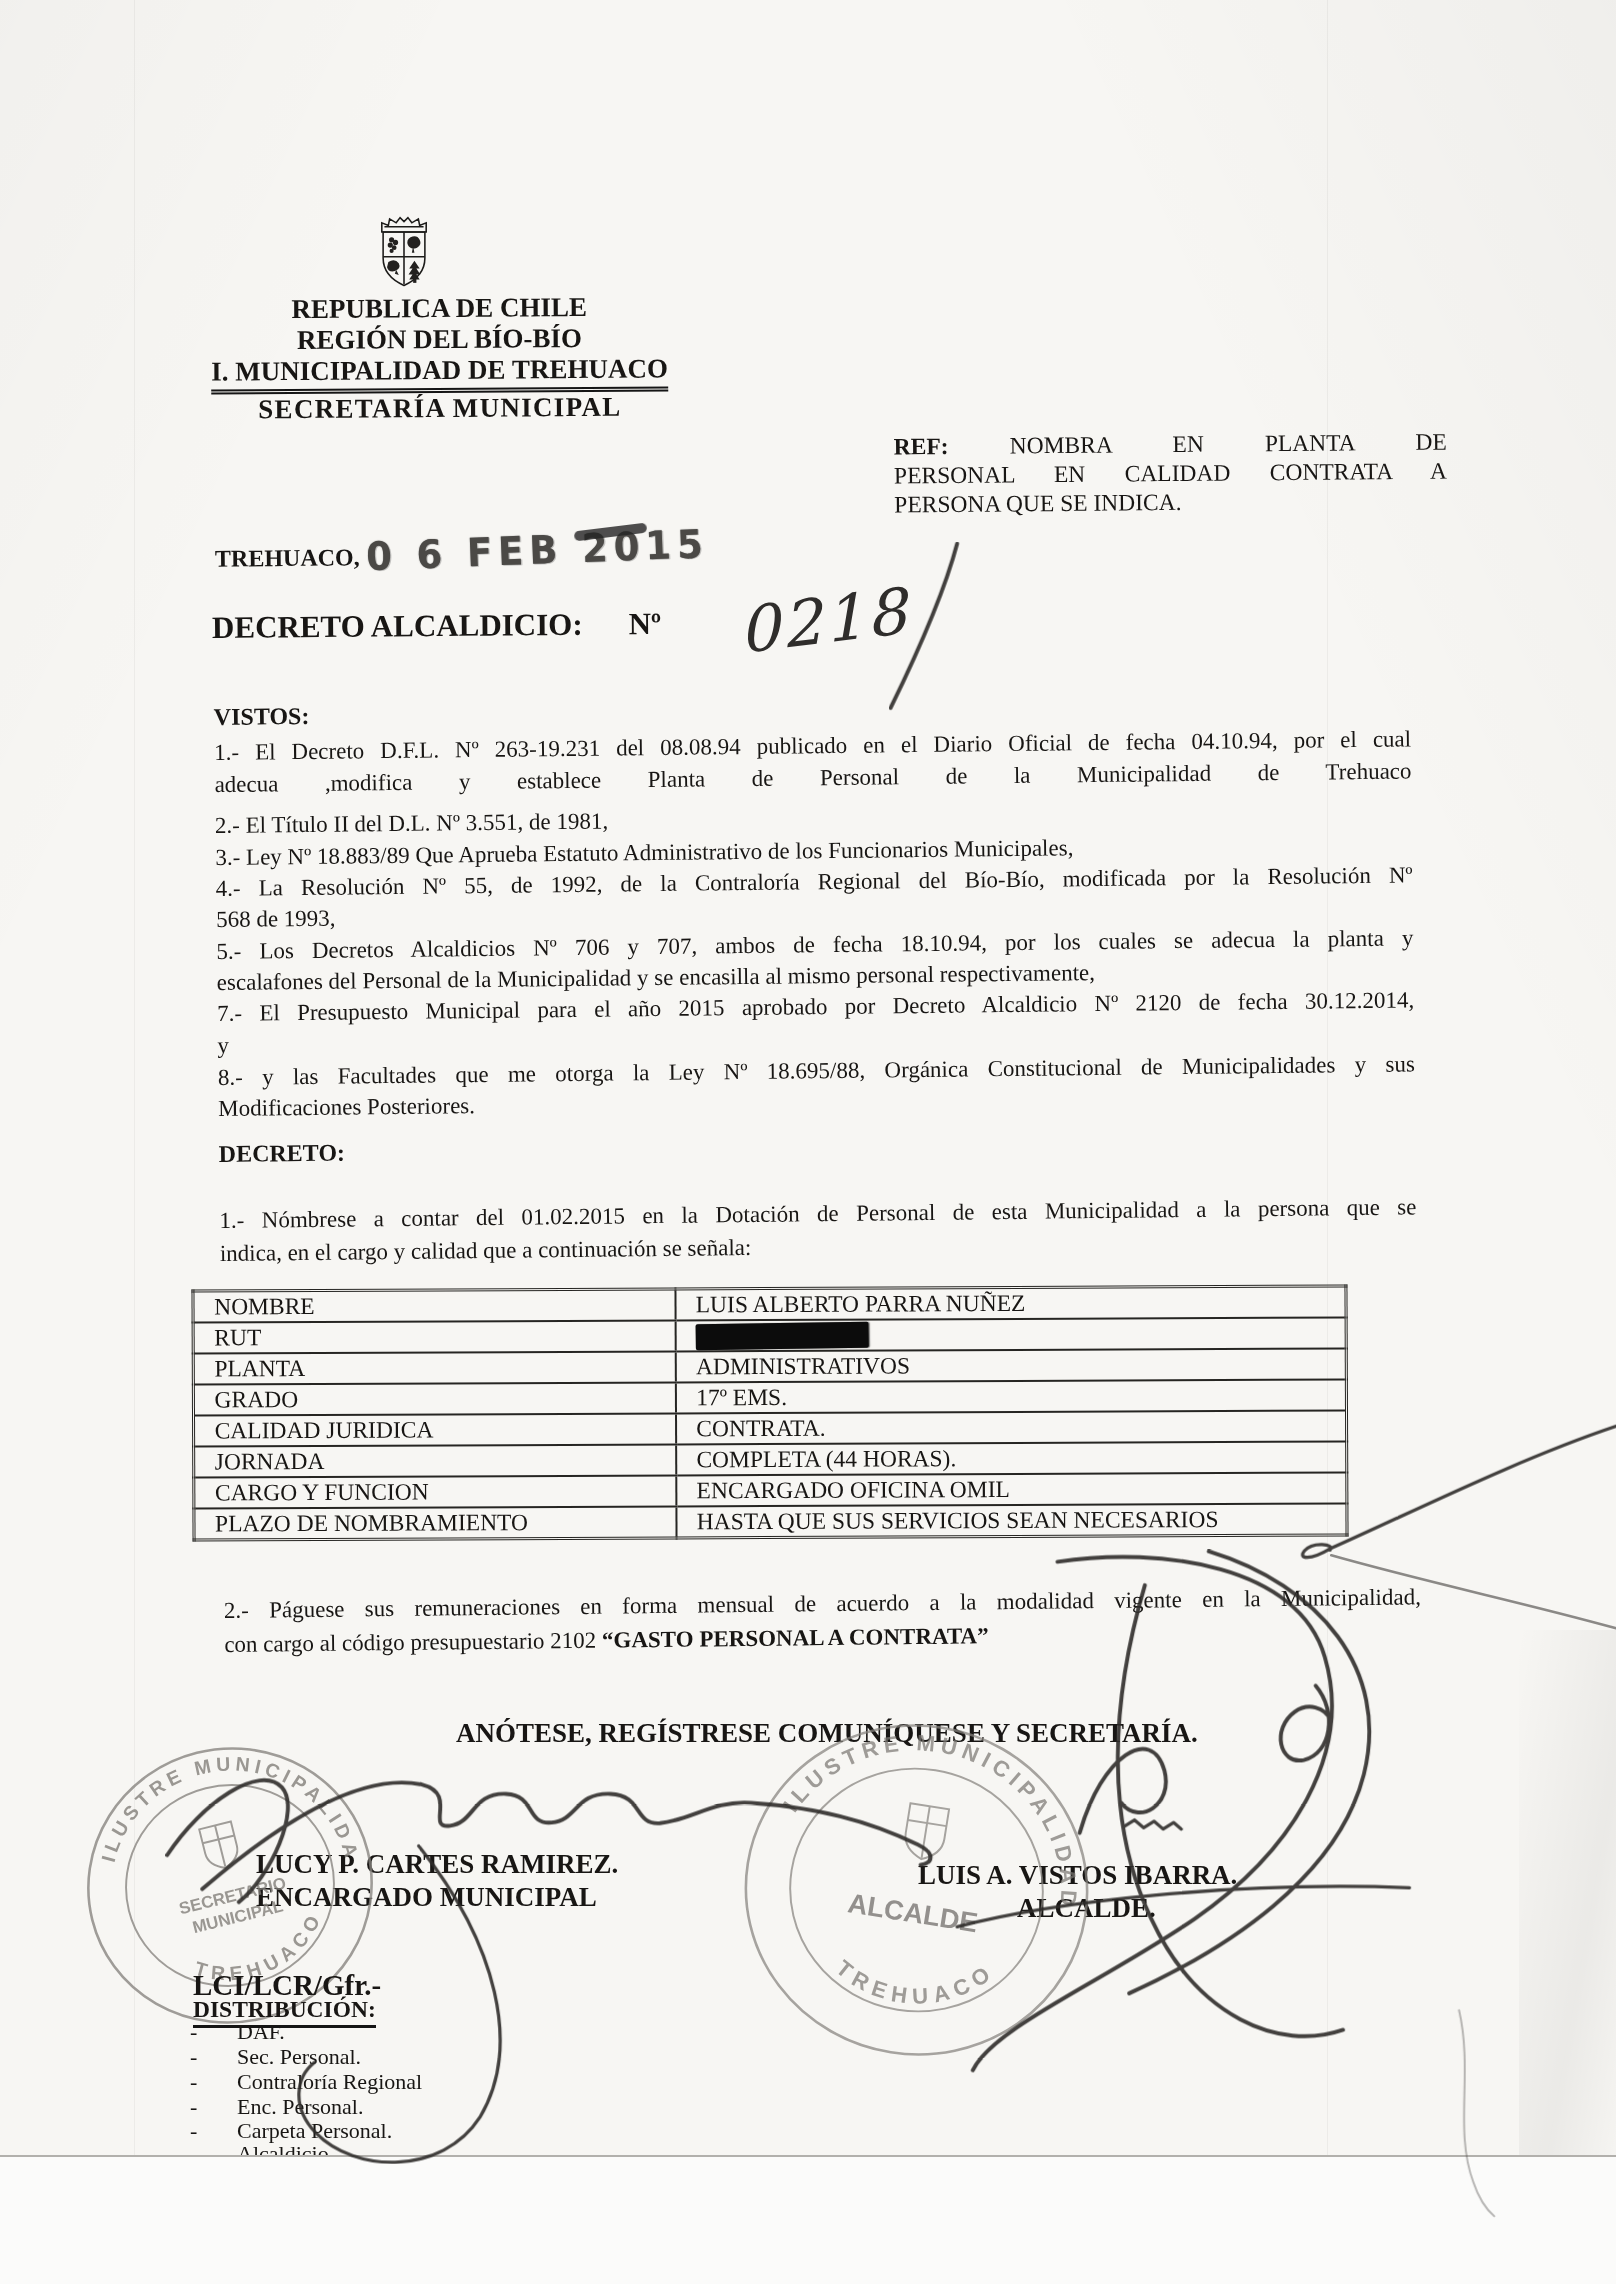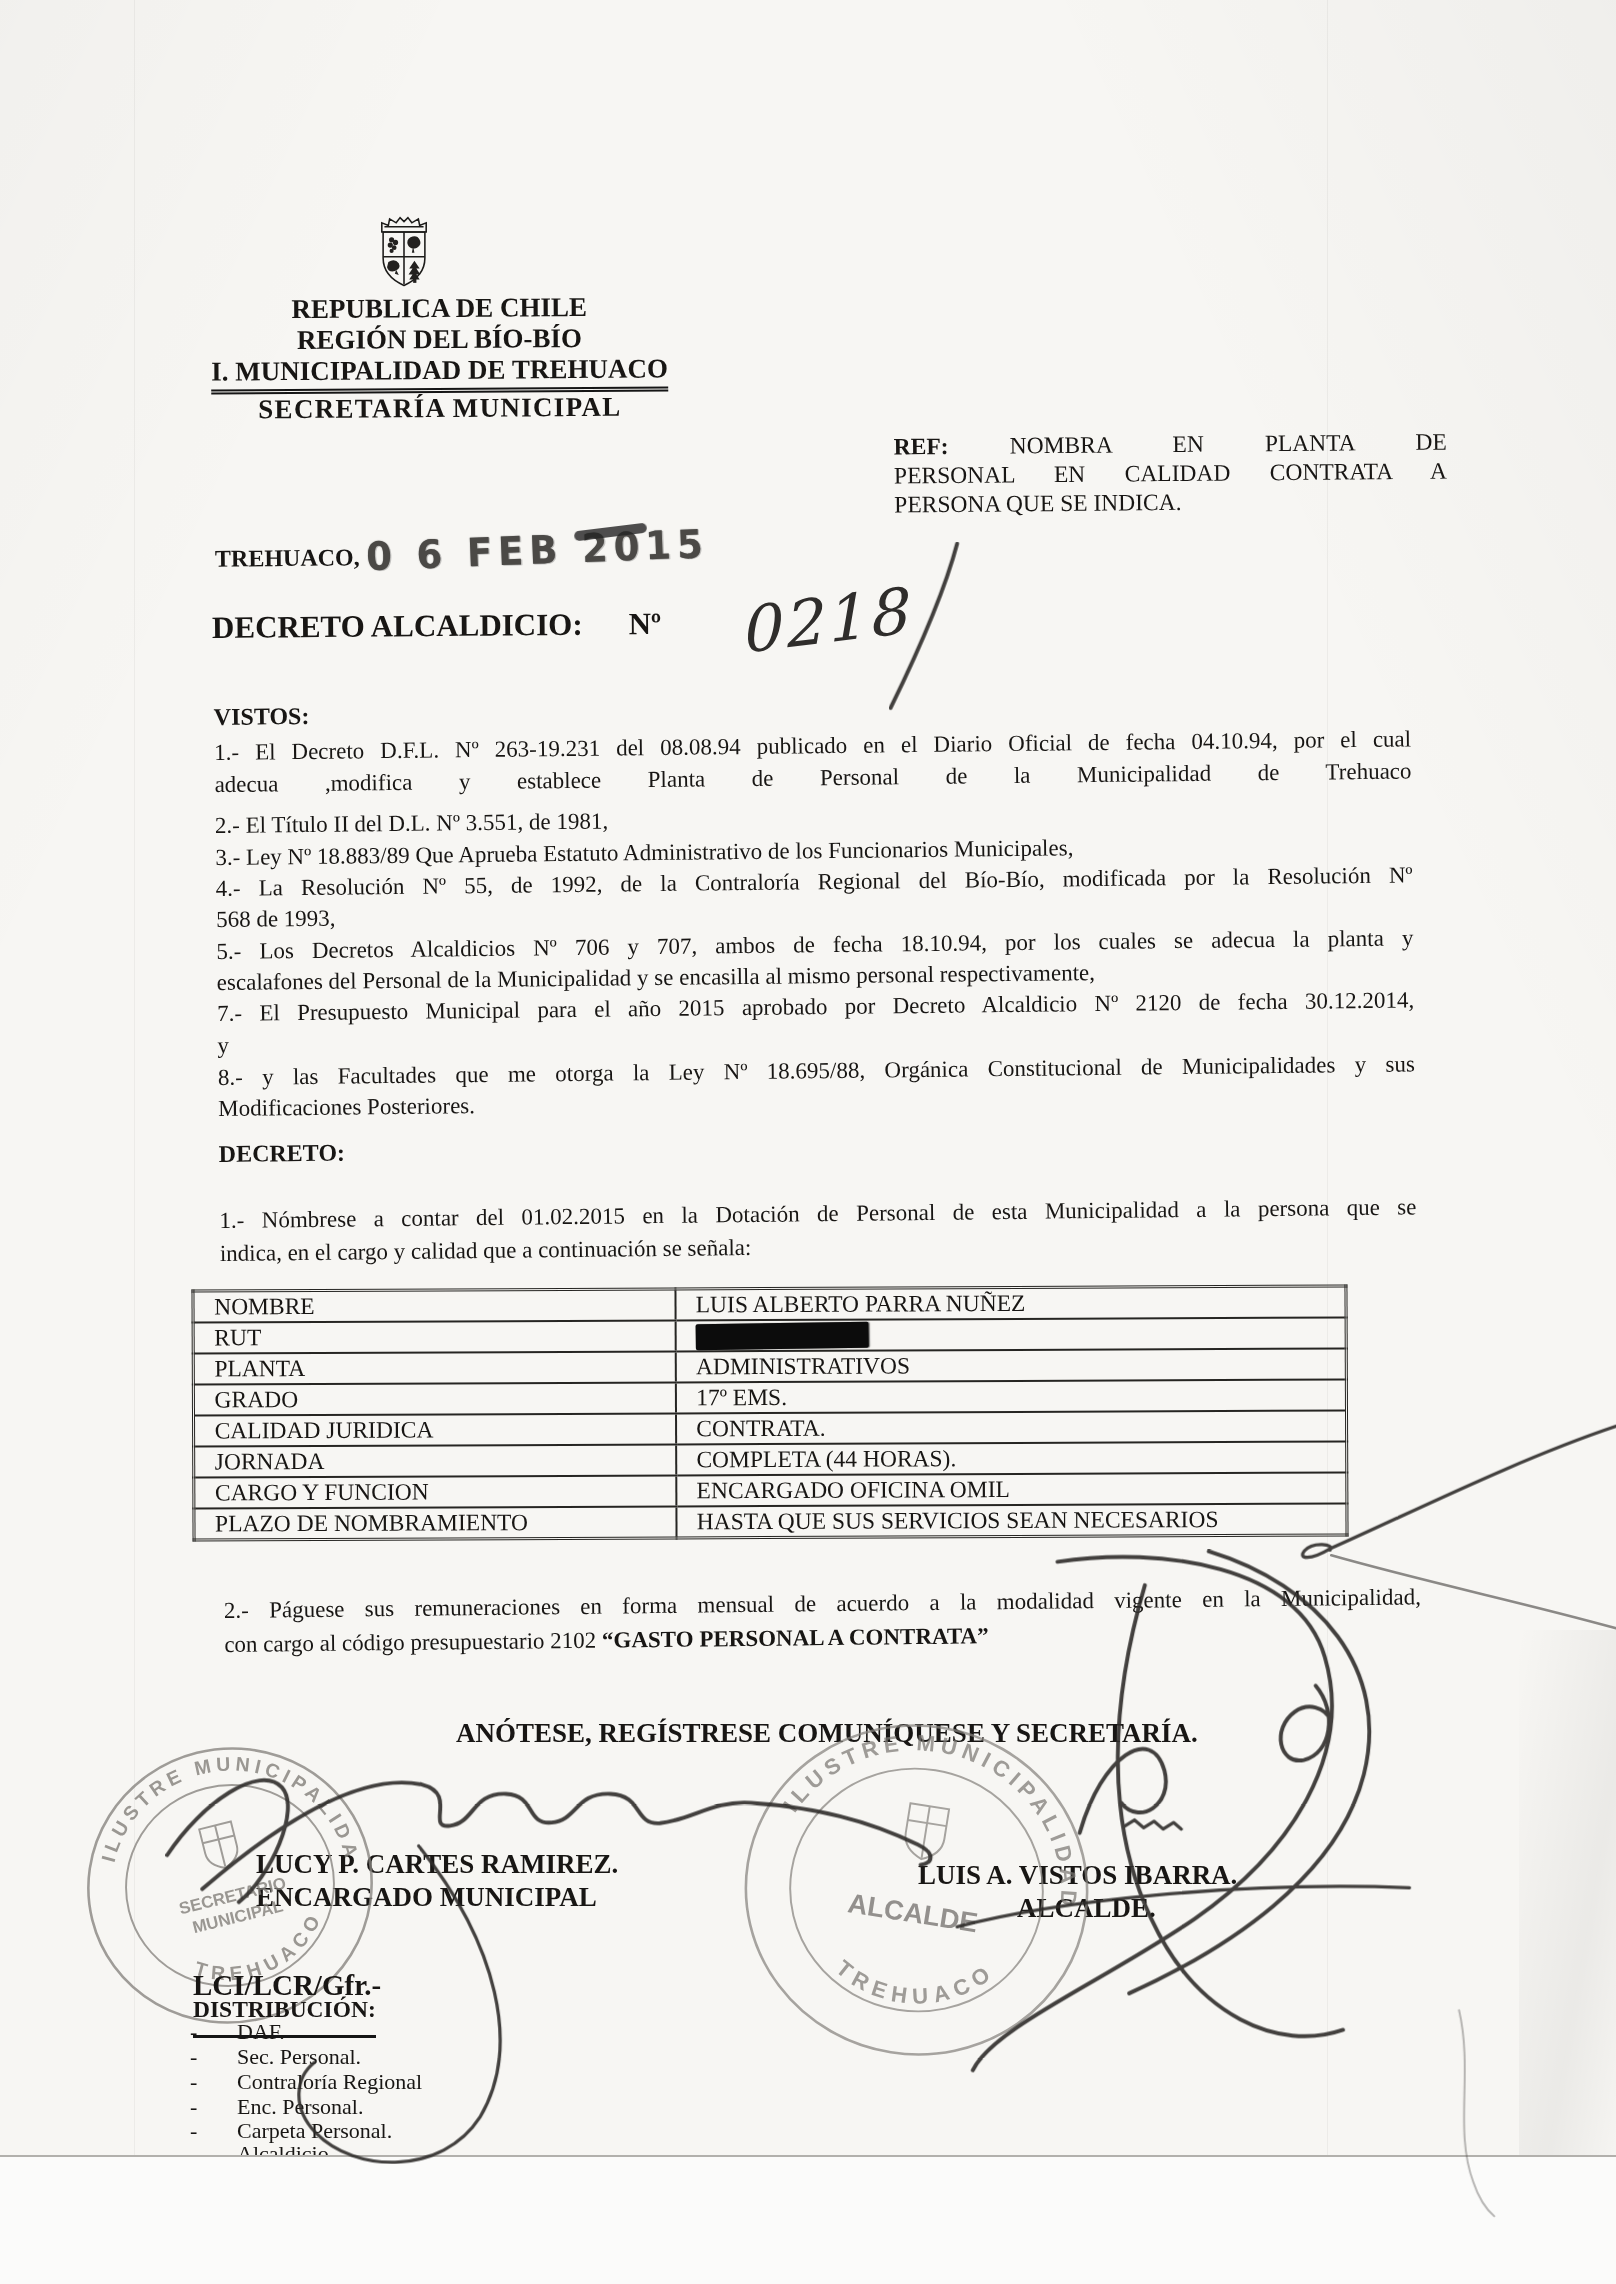--- a/index.html
+++ b/index.html
@@ -54,21 +54,21 @@
   
   #closing-line{left:456px;top:1718px;font-size:27px;font-weight:bold;white-space:nowrap;}
   .sig-name{font-weight:bold;font-size:27px;white-space:nowrap;}
   #sig-left-name{left:256px;top:1849px;}
   #sig-left-title{left:256px;top:1882px;}
   #sig-right-name{left:918px;top:1860px;}
   #sig-right-title{left:1017px;top:1893px;}
   
   #initials{left:193px;top:1969px;font-size:29px;font-weight:bold;}
   #dist-head{left:193px;top:1996px;font-size:23.5px;font-weight:bold;}
-  #dist-head span{border-bottom:3.3px solid #151515;padding-bottom:12px;display:inline-block;}
+  #dist-head span{border-bottom:3.3px solid #151515;padding-bottom:2px;display:inline-block;}
   .dist-item{position:absolute;left:190px;font-size:22px;}
   .dist-item .dash{display:inline-block;width:47px;}
   
   .foldline{position:absolute;top:0;width:1.3px;height:2284px;background:rgba(40,40,40,.05);}
   #page-edge{left:0;top:2155px;width:1617px;height:2px;background:#b2b0ac;}
   #below-edge{left:0;top:2157px;width:1617px;height:127px;background:#fbfbfa;}
   #grey-streak{left:1519px;top:1630px;width:98px;height:587px;
         background:linear-gradient(100deg,rgba(0,0,0,0) 0%,rgba(0,0,0,.05) 60%,rgba(0,0,0,0) 100%);}
   
   .stampsvg{position:absolute;opacity:.78;}

